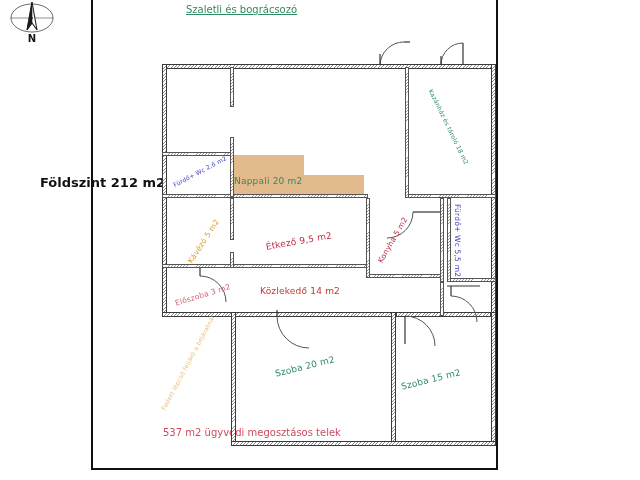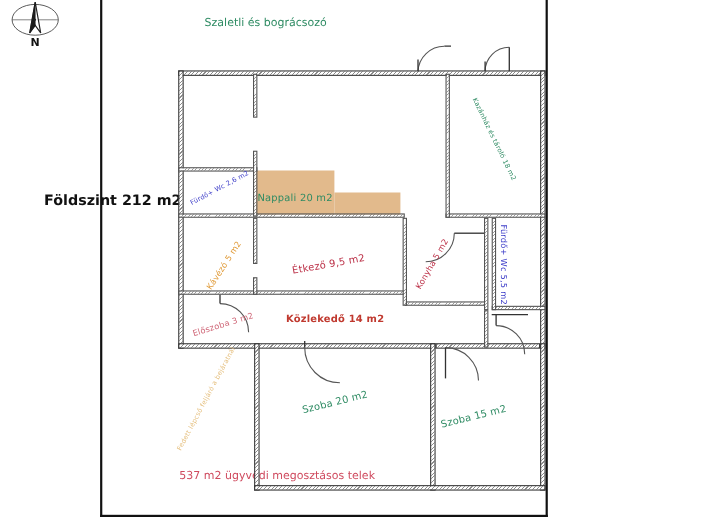--- a/index.html
+++ b/index.html
@@ -86,37 +86,38 @@
   
   .rlabel {
     position: absolute;
     white-space: nowrap;
     font-family: "DejaVu Sans", sans-serif;
     font-size: 9px;
     letter-spacing: 0.2px;
     transform-origin: left top;
   }
   .green  { color: #2e8b63; }
-  .red    { color: #c0392f; font-weight: bold; }
+  .red    { color: #c0392f; }
   .crimson{ color: #bb2f46; }
   .blue   { color: #3c3cc8; }
   .orange { color: #e09a37; }
   .paleorange { color: #e5bf7e; }
   .pink   { color: #cf6677; }
 
   .tiny   { font-size: 6px; }
   .small  { font-size: 7.5px; }
   .med    { font-size: 9px; }
 
   
   #lbl-szaletli {
     position: absolute;
     left: 186px;
-    top: 16px;
+    top: 4px;
     font-size: 10px;
+    text-decoration: underline;
   }
   #lbl-foldszint {
     position: absolute;
     left: 40px;
     top: 175px;
     font-size: 13px;
     font-weight: 700;
     color: #111111;
   }
   #lbl-telek {

